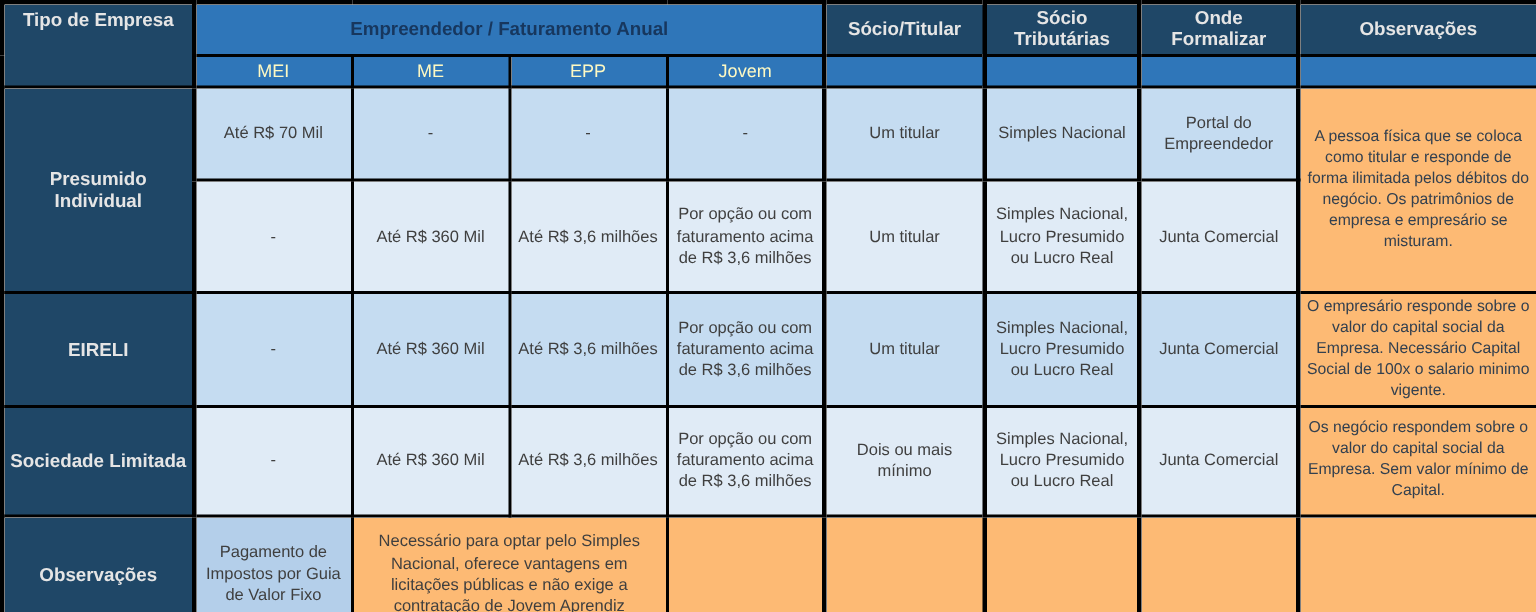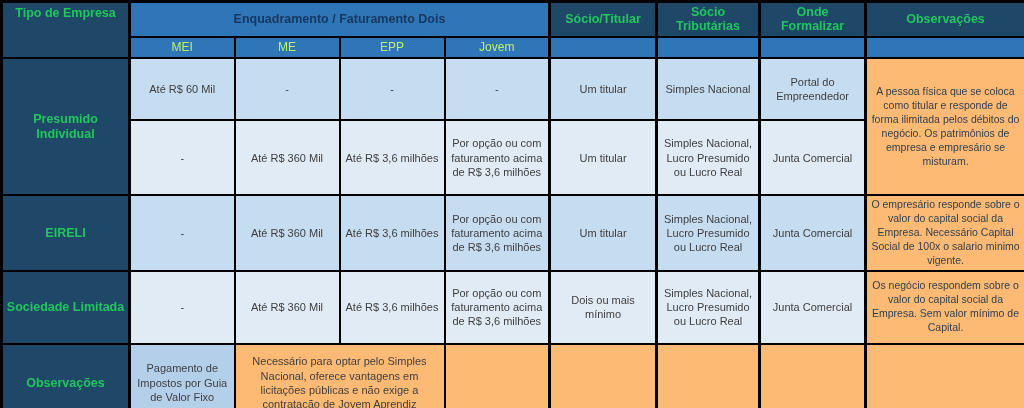--- a/index.html
+++ b/index.html
@@ -1,23 +1,23 @@
 <!DOCTYPE html>
 <html><head>
 <meta charset="utf-8">
 <style>
   html,body{margin:0;padding:0;background:#fff;}
   body{width:1024px;font-family:"Liberation Sans",sans-serif;}
   table{border-collapse:collapse;table-layout:fixed;width:1024px;height:408px;border:3px solid #000;}
   td{border:2px solid #000;text-align:center;vertical-align:middle;padding:2px 3px;overflow:hidden;
      font-size:11px;line-height:1.3;color:#3f3f3f;word-wrap:break-word;}
   .b3l{border-left-width:3px;}
-  .navy{background:#1f4767;color:#22c55e;font-weight:bold;font-size:12.5px;line-height:1.15;}
+  .navy{background:#1f4767;color:#e5e5e5;font-weight:bold;font-size:12.5px;line-height:1.15;}
   .strong{background:#2f76b9;color:#17375e;font-weight:bold;font-size:12.5px;}
-  .subhead{background:#2f76b9;color:#bef264;font-weight:normal;font-size:12px;}
+  .subhead{background:#2f76b9;color:#fef9c3;font-weight:normal;font-size:12px;}
   .bandA{background:#c5dcf1;}
   .bandB{background:#e0ebf6;}
   .medium{background:#fdba74;}
   .mediumLight{background:#b4cfea;}
   .obs{font-size:10.5px;line-height:1.32;color:#33404f;}
   .toplabel{vertical-align:top;padding-top:3px;}
 </style>
 </head>
 <body>
 
@@ -30,41 +30,41 @@
       <col style="width:105px">
       <col style="width:107px">
     <col style="width:103px">
       <col style="width:106px">
       <col style="width:160px">
   </colgroup>
 
   <tbody>
       <tr style="height:22px">
     <td class="navy toplabel" rowspan="2">Tipo de Empresa</td>
-    <td class="strong b3l" colspan="4">Enquadramento / Faturamento Dois</td>
+    <td class="strong b3l" colspan="4">Empreendedor / Faturamento Anual</td>
     <td class="navy b3l">Sócio/Titular</td>
     <td class="navy b3l">Sócio Tributárias</td>
     <td class="navy b3l">Onde Formalizar</td>
     <td class="navy b3l">Observações</td>
   </tr>
 
   <tr style="height:18px">
     <td class="subhead b3l">MEI</td>
     <td class="subhead">ME</td>
     <td class="subhead">EPP</td>
     <td class="subhead">Jovem</td>
     <td class="subhead b3l"></td>
     <td class="subhead b3l"></td>
     <td class="subhead b3l"></td>
     <td class="subhead b3l"></td>
   </tr>
 
   <tr style="height:62px">
     <td class="navy" rowspan="2">Presumido Individual</td>
-    <td class="bandA b3l">Até R$ 60 Mil</td>
+    <td class="bandA b3l">Até R$ 70 Mil</td>
     <td class="bandA">-</td>
     <td class="bandA">-</td>
     <td class="bandA">-</td>
     <td class="bandA b3l">Um titular</td>
     <td class="bandA b3l">Simples Nacional</td>
     <td class="bandA b3l">Portal do Empreendedor</td>
     <td class="medium obs b3l" rowspan="2">A pessoa física que se coloca como titular e responde de forma ilimitada pelos débitos do negócio. Os patrimônios de empresa e empresário se misturam.</td>
   </tr>
 
   <tr style="height:75px">

